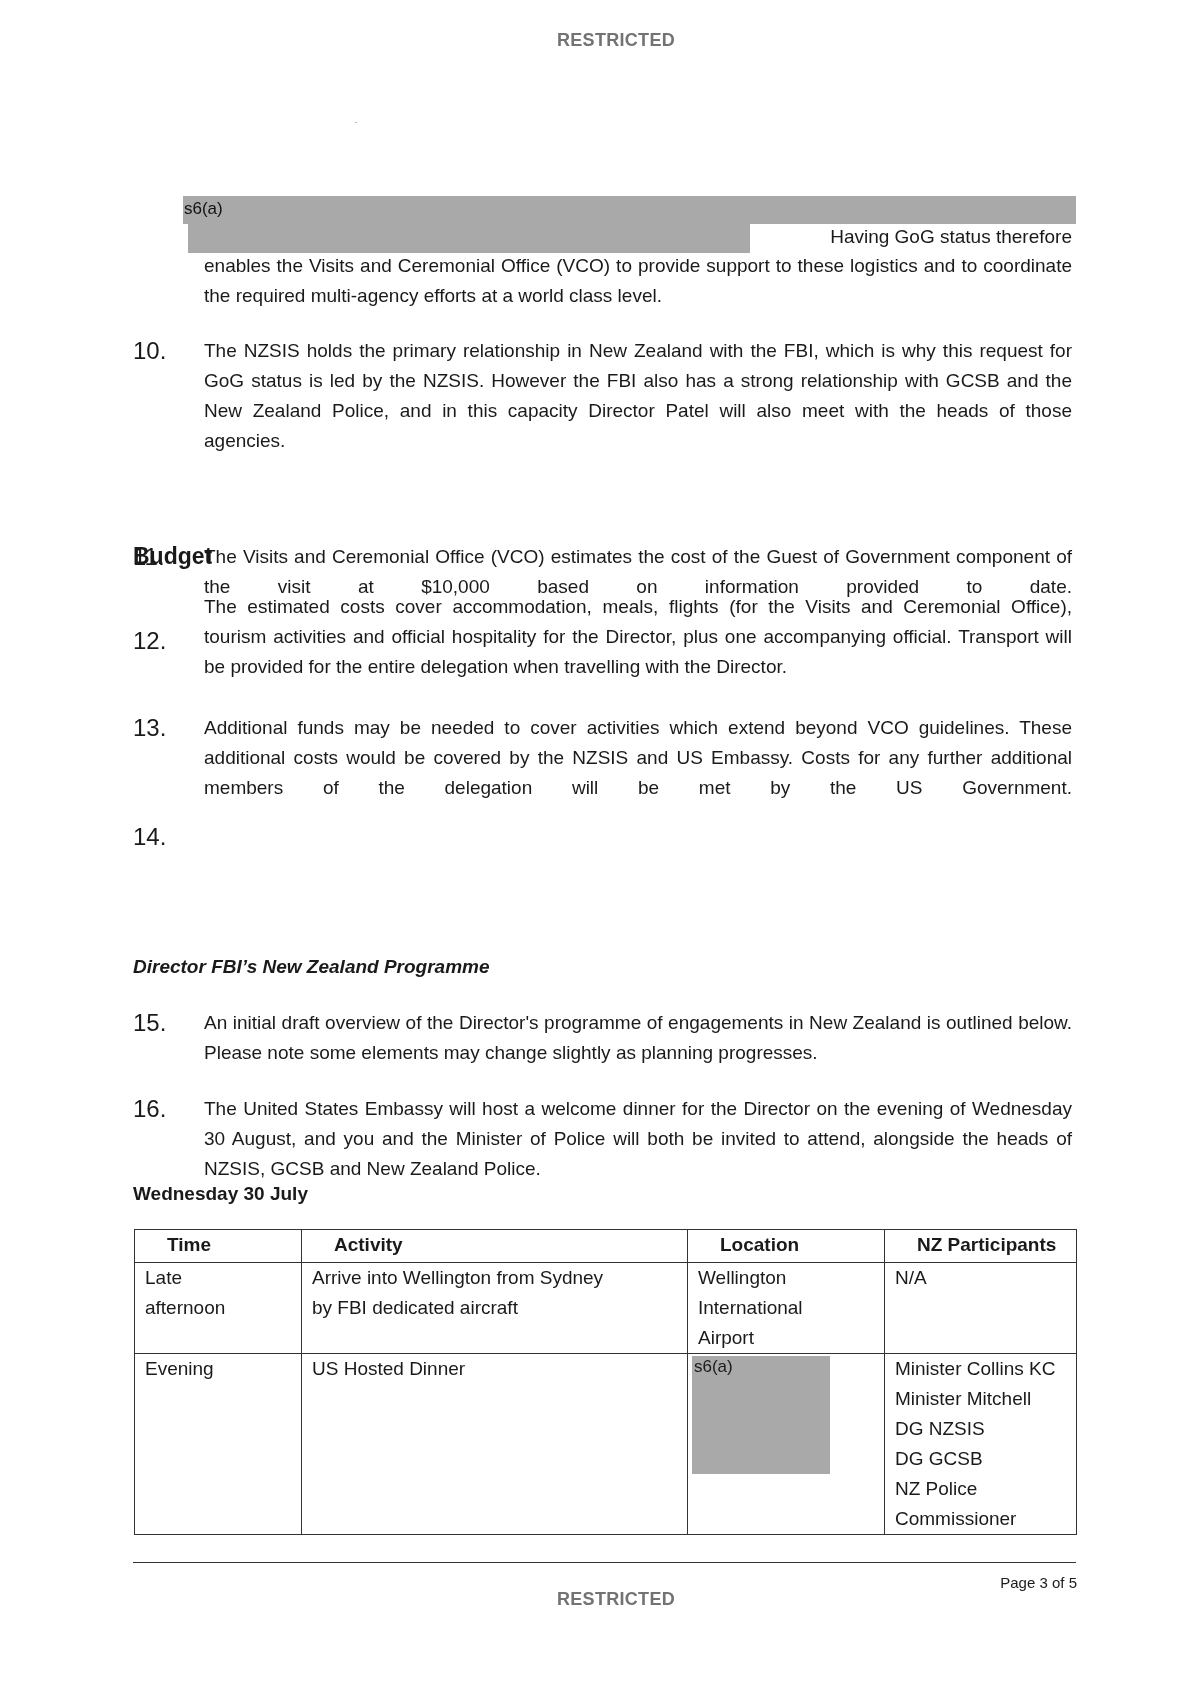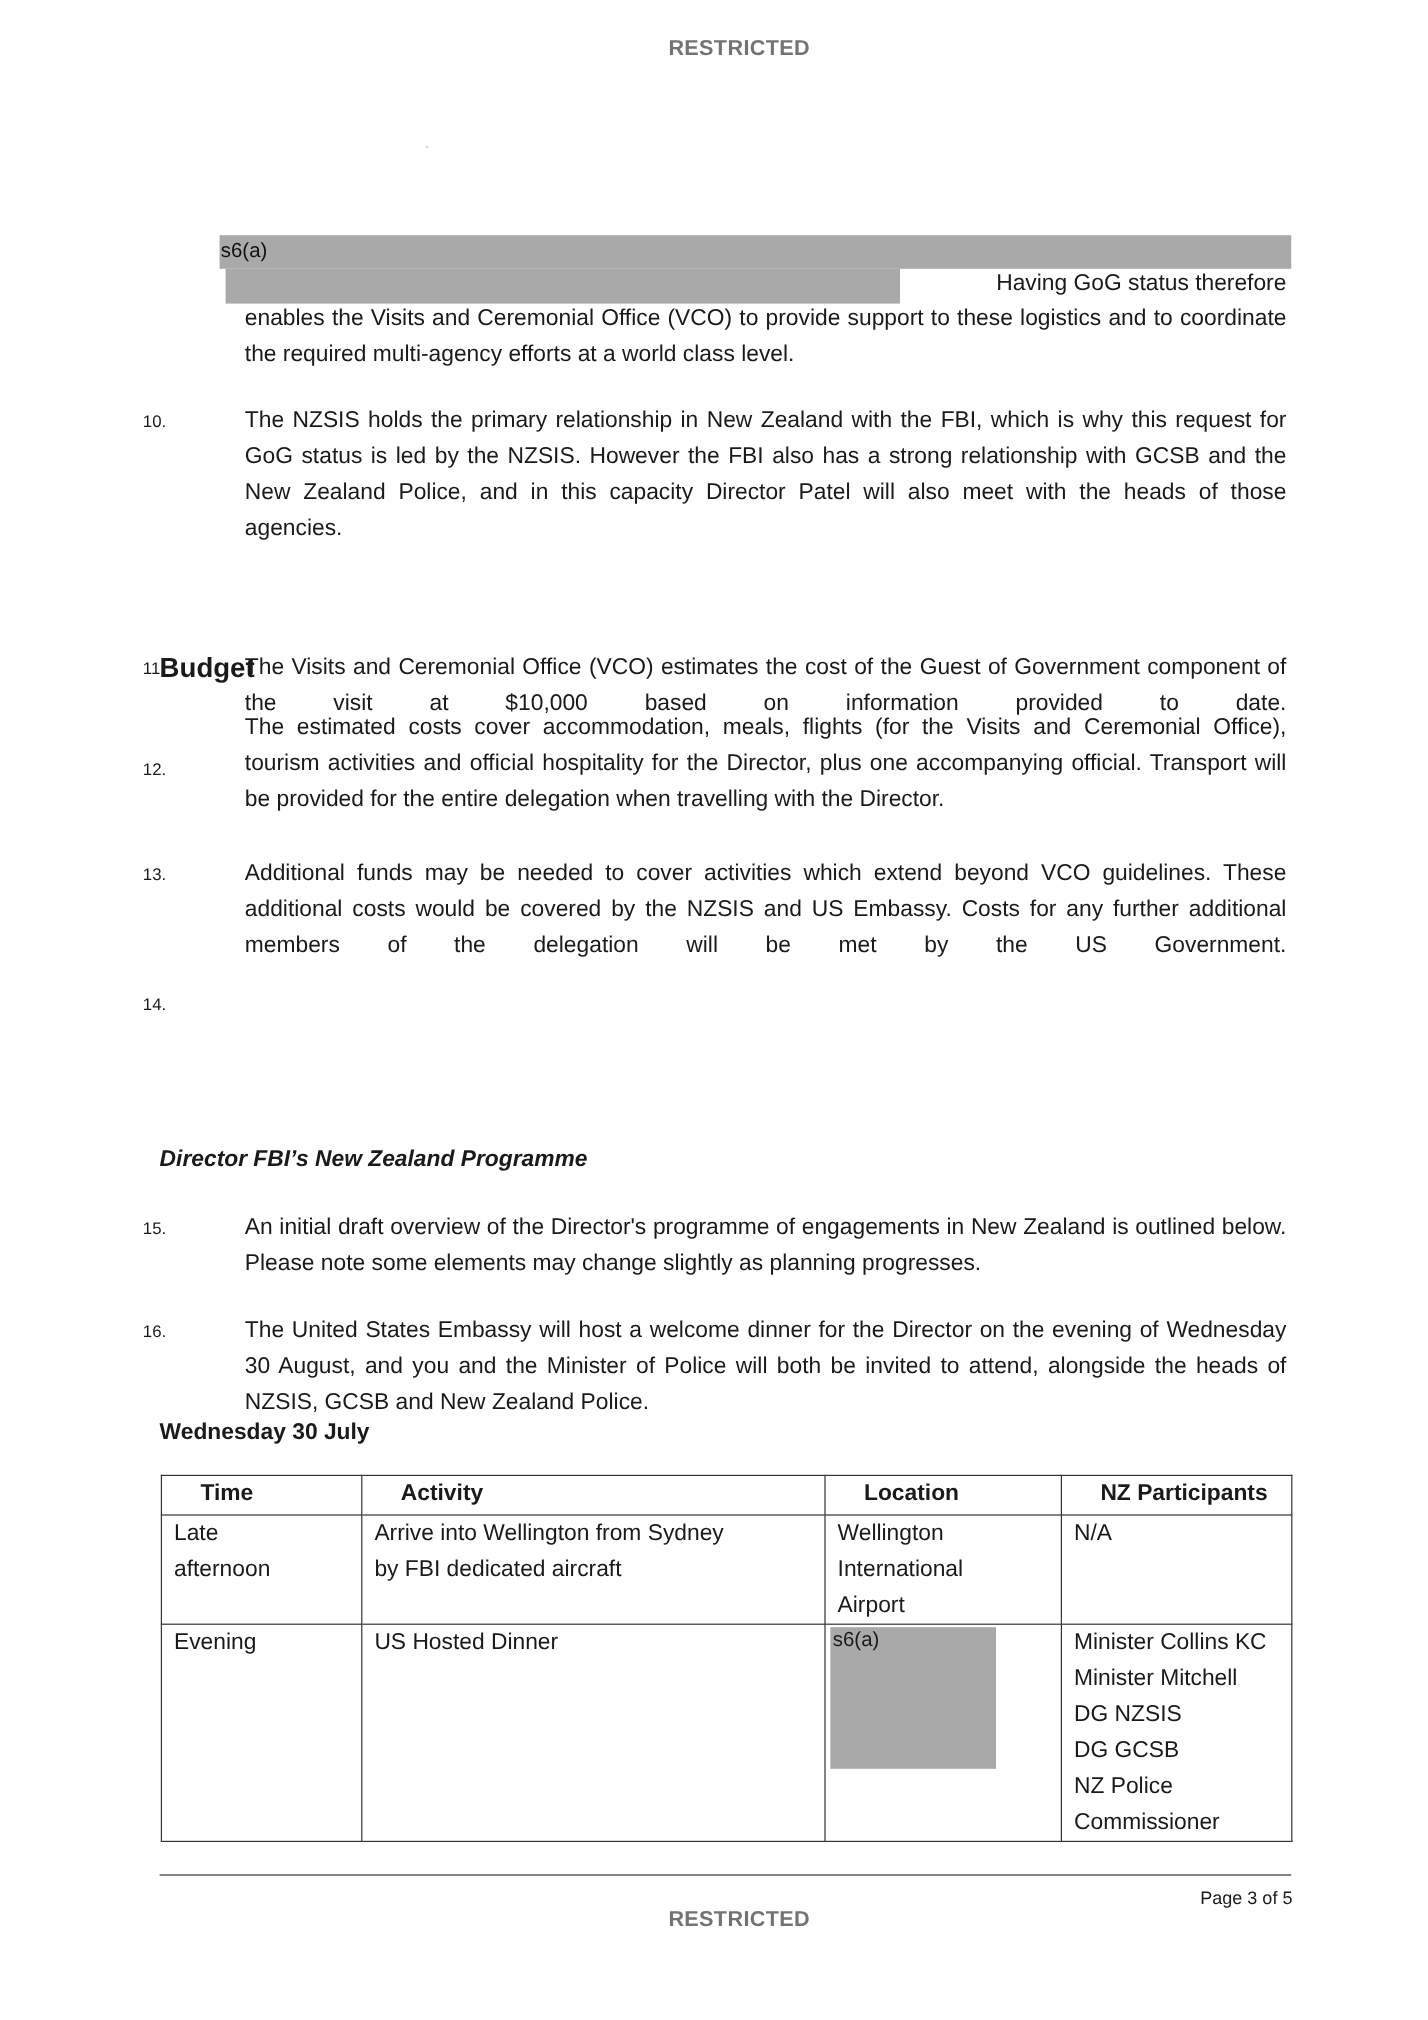--- a/index.html
+++ b/index.html
@@ -8,21 +8,21 @@
   .page { position: absolute; left: 0; top: 0; width: 1190px; height: 1683px; }
   .classif { position: absolute; left: 0; width: 1190px; text-align: center; font-weight: bold;
              font-size: 18px; letter-spacing: 0.3px; color: #737373; padding-left: 21px; }
   .classif.top { top: 30px; }
   .classif.bottom { top: 1589px; }
   .redact { position: absolute; background: #a9a9a9; }
   .redact-label { position: absolute; font-size: 17px; color: #111; font-family: "Liberation Sans", sans-serif; }
   .para-text { position: absolute; left: 204px; width: 868px; font-size: 19px; line-height: 30px; }
   .justify { text-align: justify; text-align-last: left; }
   .justify-full { text-align: justify; text-align-last: justify; }
-  .pnum { position: absolute; left: 119px; font-size: 14px; line-height: 30px; }
+  .pnum { position: absolute; left: 133px; font-size: 24px; line-height: 30px; }
   .h-budget { position: absolute; left: 133px; top: 543px; font-size: 23px; font-weight: bold; }
   .h-prog { position: absolute; left: 133px; top: 956px; font-size: 19px; font-weight: bold; font-style: italic; }
   .h-date { position: absolute; left: 133px; top: 1183px; font-size: 19px; font-weight: bold; }
   table.sched { position: absolute; left: 134px; top: 1229px; width: 943px; border-collapse: collapse;
                 font-size: 19px; line-height: 30px; }
   table.sched th, table.sched td { border: 1.5px solid #333; vertical-align: top; text-align: left;
                 padding: 0 10px; }
   table.sched th { font-weight: bold; height: 32px; padding-left: 32px; }
   .col-time { width: 124px; } .col-act { width: 343px; } .col-loc { width: 154px; }
   .cell-line { display: block; }

